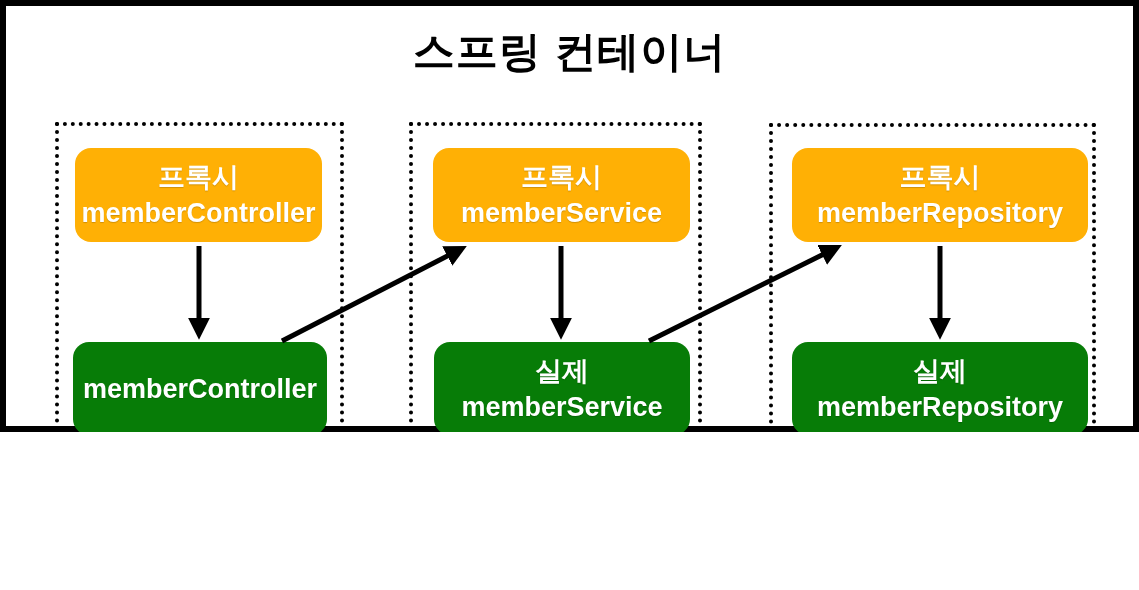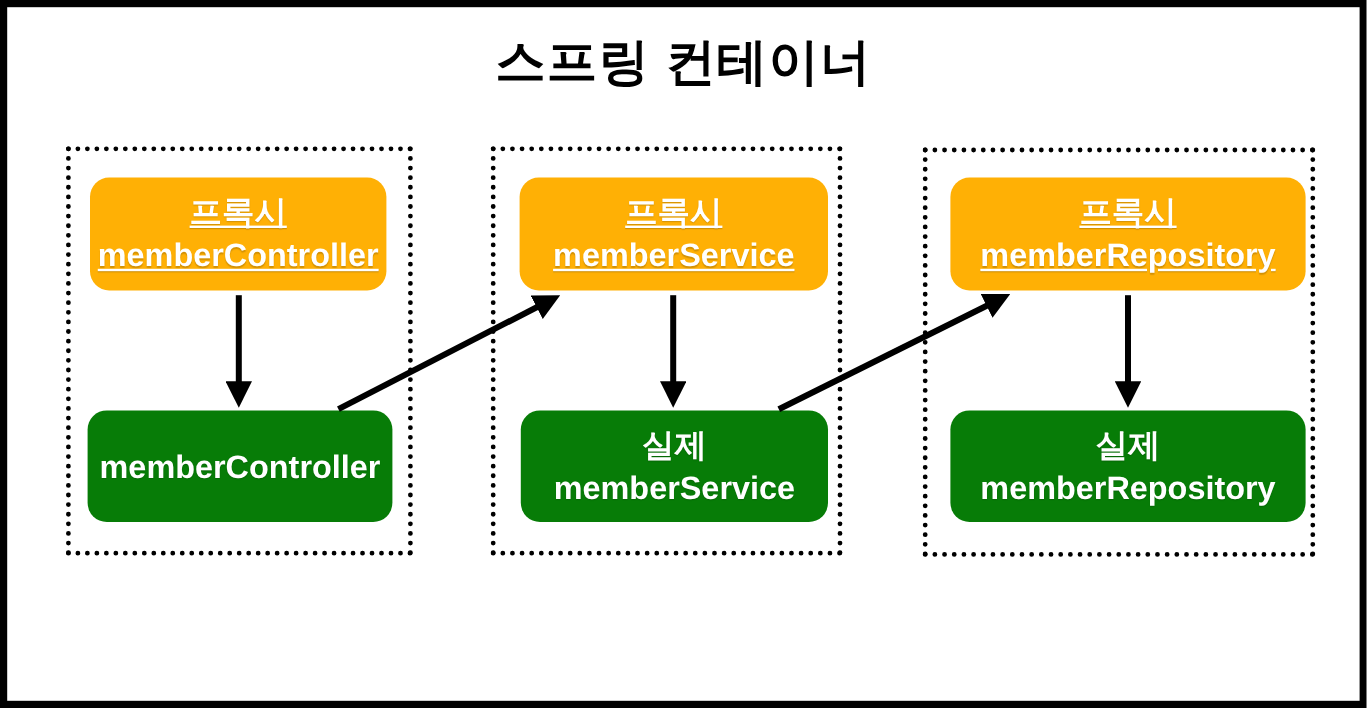--- a/index.html
+++ b/index.html
@@ -8,21 +8,21 @@
     --proxy-box-bg:#FFB005;
     --real-box-bg:#077C07;
     --box-text:#FFFFFF;
     --arrow:#000000;
     --title-text:#000000;
   }
   html,body{margin:0;padding:0;background:#fff;}
   body{font-family:"Liberation Sans","DejaVu Sans",sans-serif;}
   .page{
     position:relative;
-    width:1139px;height:590px;
+    width:1139px;height:432px;
     background:#fff;
     overflow:hidden;
   }
   .frame{
     position:absolute;inset:0;
     border:6px solid var(--frame-border,#000);
     box-sizing:border-box;
     pointer-events:none;
   }
   .title{
@@ -51,21 +51,21 @@
     align-items:center;
     justify-content:center;
     color:var(--box-text,#fff);
     font-weight:700;
     font-size:27px;
     line-height:36px;
     text-align:center;
     text-shadow:0 1px 1px rgba(0,0,0,0.18);
   }
   .node .line{display:block;min-height:0;}
-  .proxy{background:var(--proxy-box-bg,#FFB005);text-decoration:underline;}
+  .proxy{background:var(--proxy-box-bg,#FFB005);}
   .real{background:var(--real-box-bg,#077C07);}
   
   .group-controller .proxy{left:16px;top:22px;width:247px;height:94px;}
   .group-controller .real{left:14px;top:216px;width:254px;height:93px;}
   .group-service .proxy{left:20px;top:22px;width:257px;height:94px;}
   .group-service .real{left:21px;top:216px;width:256px;height:93px;}
   .group-repository .proxy{left:19px;top:21px;width:296px;height:94px;}
   .group-repository .real{left:19px;top:215px;width:296px;height:93px;}
   .arrows{
     position:absolute;inset:0;

